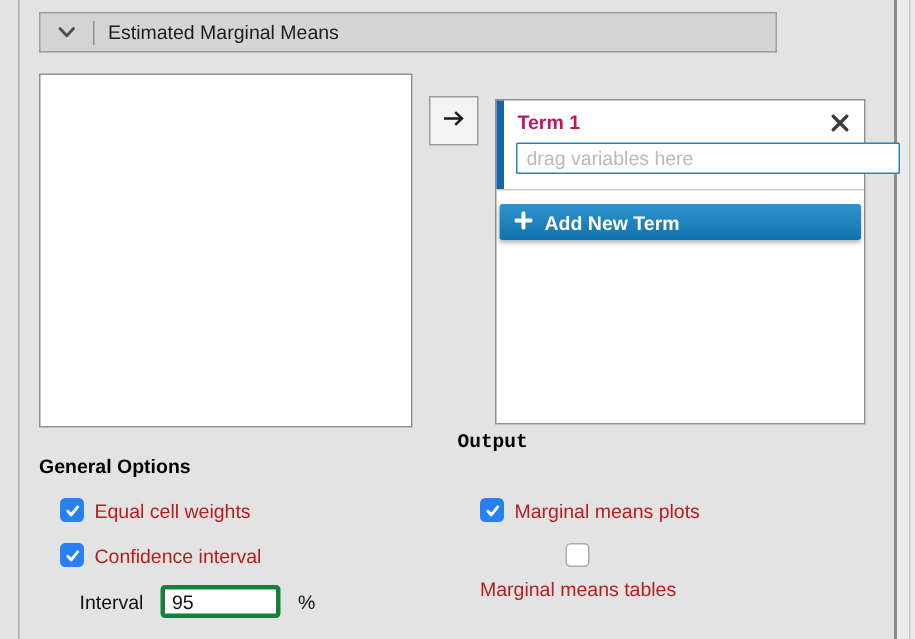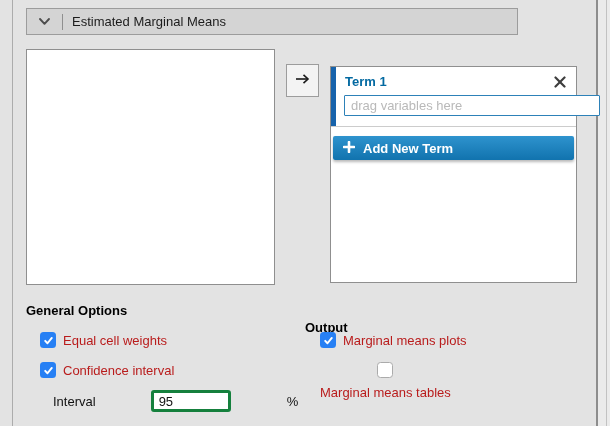--- a/index.html
+++ b/index.html
@@ -45,54 +45,54 @@
     background:#ffffff; border:1px solid #8f8f8f; box-sizing:border-box;
   }
   .term {
     position:relative; border-bottom:1px solid #cccccc; padding-bottom:10px;
   }
   .term-bar { position:absolute; left:0; top:0; bottom:0; width:5px; background:#1763ab; }
   .term-head {
     display:flex; align-items:center; justify-content:space-between;
     padding:7px 9px 6px 14px;
   }
-  .term-title { font-weight:bold; color:#0369a1; }
+  .term-title { font-weight:bold; color:#be185d; }
   .term-close { display:flex; align-items:center; cursor:pointer; padding:1px; }
   .term-drop {
     display:block; box-sizing:border-box;
     margin:0 4px 0 13px; width:256px; height:21px;
     border:1px solid #2d81b8; border-radius:1px; background:#fff;
     font-family:inherit; font-size:13px; color:#333; padding:0 6px; outline:none;
   }
   .term-drop::placeholder { color:#b9b9b9; opacity:1; }
   .add-term-btn {
     margin:9px 2px 0 2px; height:24px; border-radius:2px;
     background:linear-gradient(to bottom,#2e93ce,#1173ae);
     box-shadow:0 2px 3px rgba(0,0,0,0.28);
     display:flex; align-items:center; padding-left:10px; gap:8px;
     color:#ffffff; font-weight:bold; cursor:pointer;
   }
 
   
   .sect-heading { position:absolute; font-weight:bold; color:#000; }
   .h-general { left:26px; top:303px; }
-  .h-output  { left:305px; top:320px; }
+  .h-output  { left:305px; top:287px;font-family:Liberation Mono, monospace; }
 
   .opt-row { position:absolute; display:flex; align-items:center; gap:7px; cursor:default; }
   .checkbox {
     width:16px; height:16px; border-radius:3.5px; box-sizing:border-box;
     background:#ffffff; border:1px solid #ababab;
     display:flex; align-items:center; justify-content:center; cursor:pointer; flex:0 0 auto;
   }
   .checkbox svg { display:none; }
   .checkbox[data-checked="true"] { background:#2780f4; border:none; }
   .checkbox[data-checked="true"] svg { display:block; }
   .opt-label { color:#b91c1c; }
 
-  .interval-row { position:absolute; left:53px; top:390px; display:flex; align-items:center;gap:44px; }
+  .interval-row { position:absolute; left:53px; top:390px; display:flex; align-items:center; }
   .interval-label { color:#111; }
   .interval-input {
     margin-left:11px; width:80px; height:22px; box-sizing:border-box;
     border:3px solid #15803d; border-radius:3px; background:#fff;
     font-family:inherit; font-size:13px; color:#111; padding:0 5px; outline:none;
   }
   .interval-unit { margin-left:12px; color:#111; }
 </style>
 </head>
 <body>

